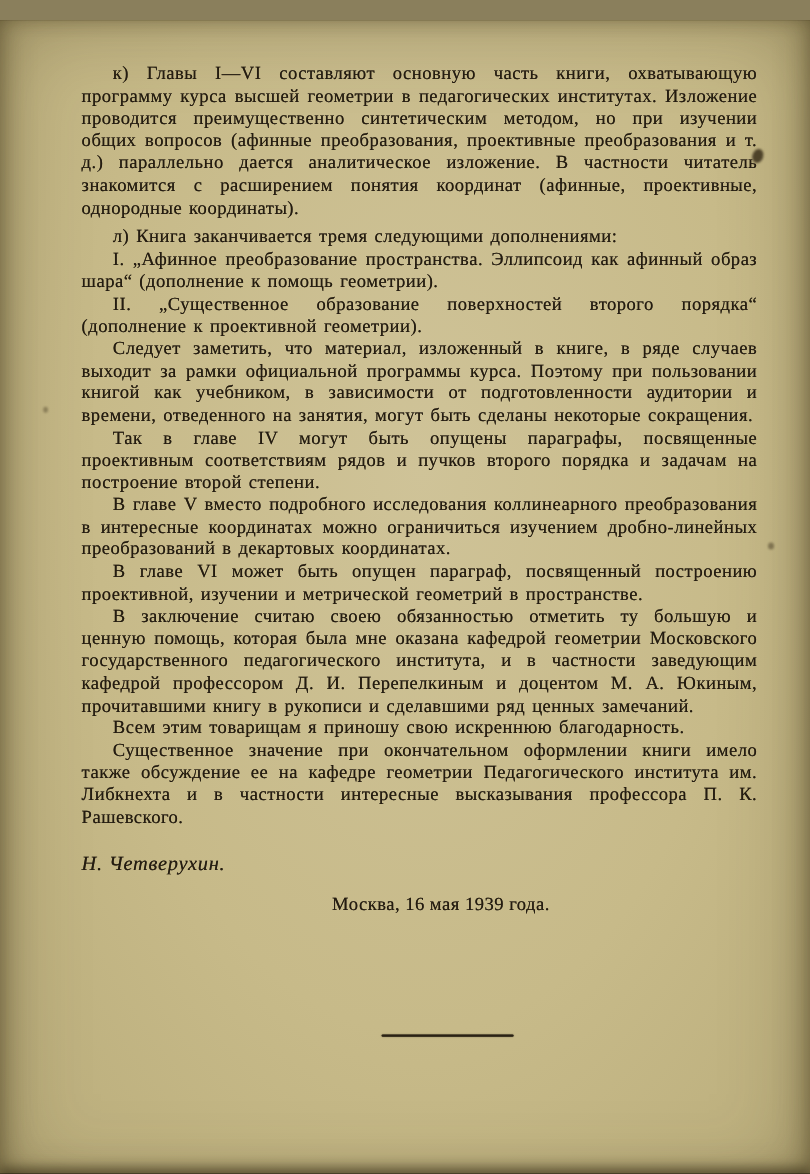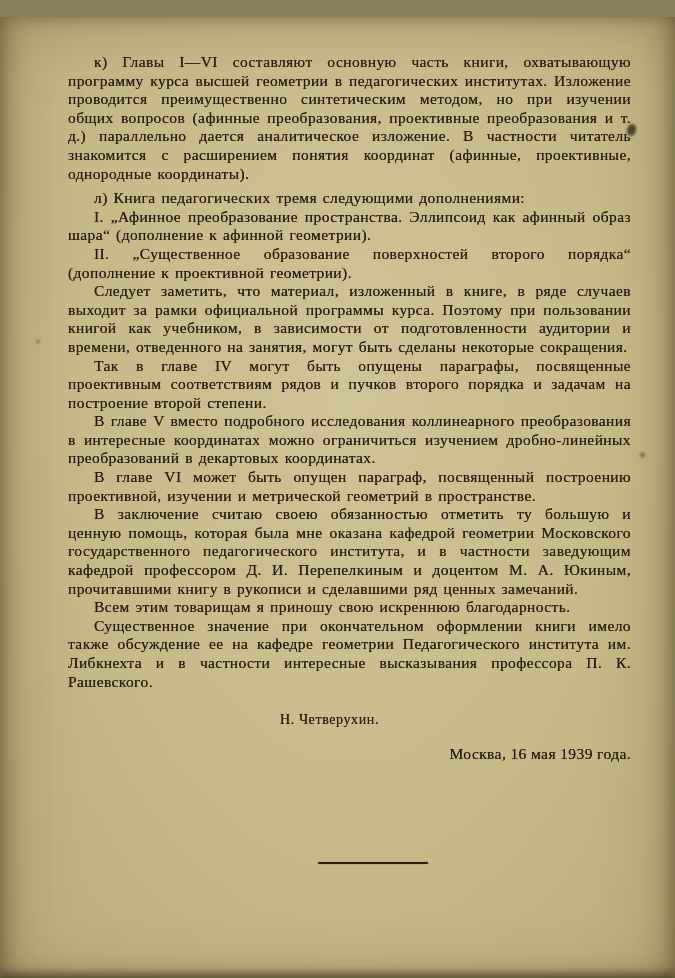--- a/index.html
+++ b/index.html
@@ -36,34 +36,35 @@
     line-height: 18.6px;
     letter-spacing: .4px;
     word-spacing: 1.5px;
     text-align: justify;
     text-indent: 26px;
     text-shadow: 0 0 .5px rgba(30,22,10,.8);
   }
   .gap-before { margin-top: 6px; }
   .signature {
     margin: 20px 0 0 0;
-    font-size: 14px;
+    font-size: 17px;
     line-height: 18.6px;
     letter-spacing: .6px;
-    text-align: center;
+    text-align: left;
     padding-right: 40px;
+    font-style: italic;
     text-shadow: 0 0 .5px rgba(30,22,10,.8);
   }
   .dateline {
     margin: 15px 0 0 0;
     font-size: 15.5px;
     line-height: 18.6px;
     letter-spacing: .4px;
     text-indent: 36px;
-    text-align: right;
+    text-align: center;
     text-shadow: 0 0 .5px rgba(30,22,10,.8);
   }
   .rule {
     position: absolute;
     top: 845px;
     left: 318px;
     width: 110px;
     height: 2px;
     background: #2a2214;
     border-radius: 1px;
@@ -88,22 +89,22 @@
   .blob-2 { left: 640px; top: 435px; width: 5px; height: 6px; opacity: .55; }
   .blob-3 { left: 36px;  top: 322px; width: 4px; height: 5px; opacity: .45; }
 </style>
 </head>
 <body>
 
 <div class="page">
 
   <div class="text-block">
     <p class="para">к) Главы I—VI составляют основную часть книги, охватывающую программу курса высшей геометрии в педагогических институтах. Изложение проводится преимущественно синтетическим методом, но при изучении общих вопросов (афинные преобразования, проективные преобразования и т. д.) параллельно дается аналитическое изложение. В частности читатель знакомится с расширением понятия координат (афинные, проективные, однородные координаты).</p>
-    <p class="para gap-before">л) Книга педагогических тремя следующими дополнениями:</p>
-    <p class="para">I. „Афинное преобразование пространства. Эллипсоид как афинный образ шара“ (дополнение к афинной геометрии).</p>
+    <p class="para gap-before">л) Книга заканчивается тремя следующими дополнениями:</p>
+    <p class="para">I. „Афинное преобразование пространства. Эллипсоид как афинный образ шара“ (дополнение к помощь геометрии).</p>
     <p class="para">II. „Существенное образование поверхностей второго порядка“ (дополнение к проективной геометрии).</p>
     <p class="para">Следует заметить, что материал, изложенный в книге, в ряде случаев выходит за рамки официальной программы курса. Поэтому при пользовании книгой как учебником, в зависимости от подготовленности аудитории и времени, отведенного на занятия, могут быть сделаны некоторые сокращения.</p>
     <p class="para">Так в главе IV могут быть опущены параграфы, посвященные проективным соответствиям рядов и пучков второго порядка и задачам на построение второй степени.</p>
     <p class="para">В главе V вместо подробного исследования коллинеарного преобразования в интересные координатах можно ограничиться изучением дробно-линейных преобразований в декартовых координатах.</p>
     <p class="para">В главе VI может быть опущен параграф, посвященный построению проективной, изучении и метрической геометрий в пространстве.</p>
     <p class="para">В заключение считаю своею обязанностью отметить ту большую и ценную помощь, которая была мне оказана кафедрой геометрии Московского государственного педагогического института, и в частности заведующим кафедрой профессором Д. И. Перепелкиным и доцентом М. А. Юкиным, прочитавшими книгу в рукописи и сделавшими ряд ценных замечаний.</p>
     <p class="para">Всем этим товарищам я приношу свою искреннюю благодарность.</p>
     <p class="para">Существенное значение при окончательном оформлении книги имело также обсуждение ее на кафедре геометрии Педагогического института им. Либкнехта и в частности интересные высказывания профессора П. К. Рашевского.</p>
 
     <p class="signature">Н. Четверухин.</p>

